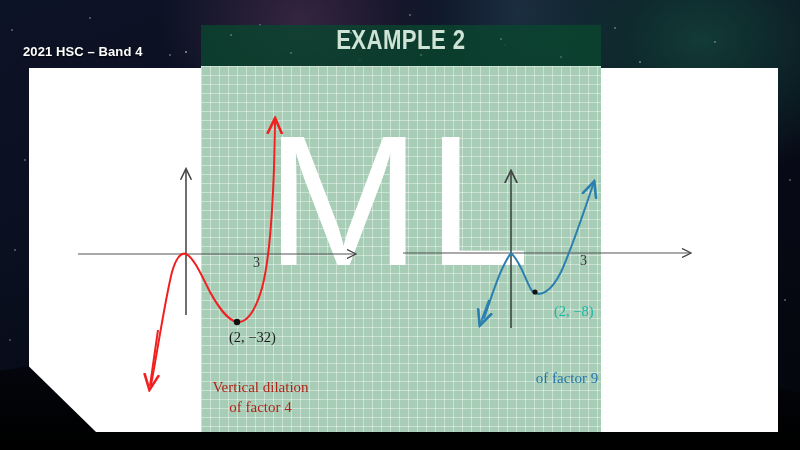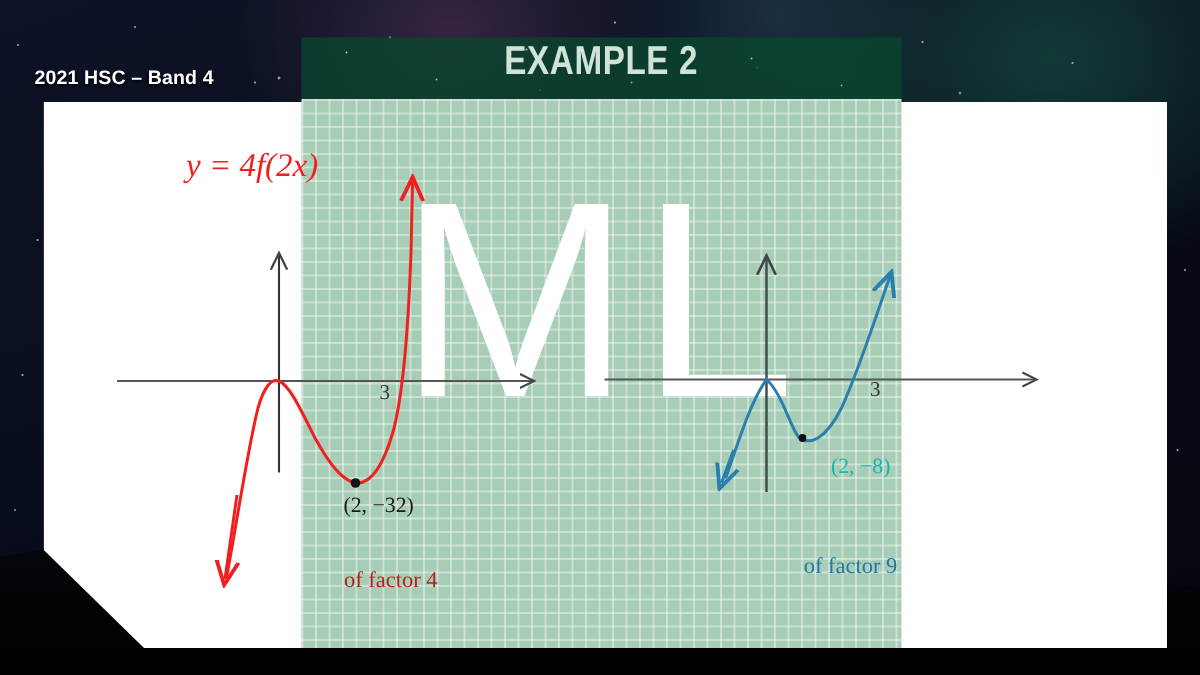--- a/index.html
+++ b/index.html
@@ -284,24 +284,24 @@
       <line x1="511" y1="328" x2="511" y2="172" stroke="#3a4a44" stroke-width="1.6" marker-end="url(#ah-dark)"></line>
     </g>
     <path d="M484,318 C492,296 500,268 511,253
              C521,262 526,282 532,291
              C540,298 551,292 561,272
              C572,248 583,214 593,185" fill="none" stroke="#2a7fae" stroke-width="2" stroke-linecap="round" marker-end="url(#ah-blue)"></path>
     <line x1="489" y1="300" x2="481" y2="322" stroke="#2a7fae" stroke-width="2" marker-end="url(#ah-blue)"></line>
     <circle cx="535" cy="292" r="2.6" fill="#111"></circle>
   </svg>
 
-  <div class="mathlabel eq-left">y = 4f(2x)</div>
   <div class="mathlabel tick-left">3</div>
   <div class="mathlabel pt-left">(2, −32)</div>
   <div class="caption cap-left">
+    <span class="cap-line">Vertical dilation</span>
     <span class="cap-line">of factor 4</span>
   </div>
 
   <div class="mathlabel tick-right">3</div>
   <div class="mathlabel pt-right">(2, −8)</div>
   <div class="caption cap-right">
     <span class="cap-line">of factor 9</span>
   </div>
 
 </div>

